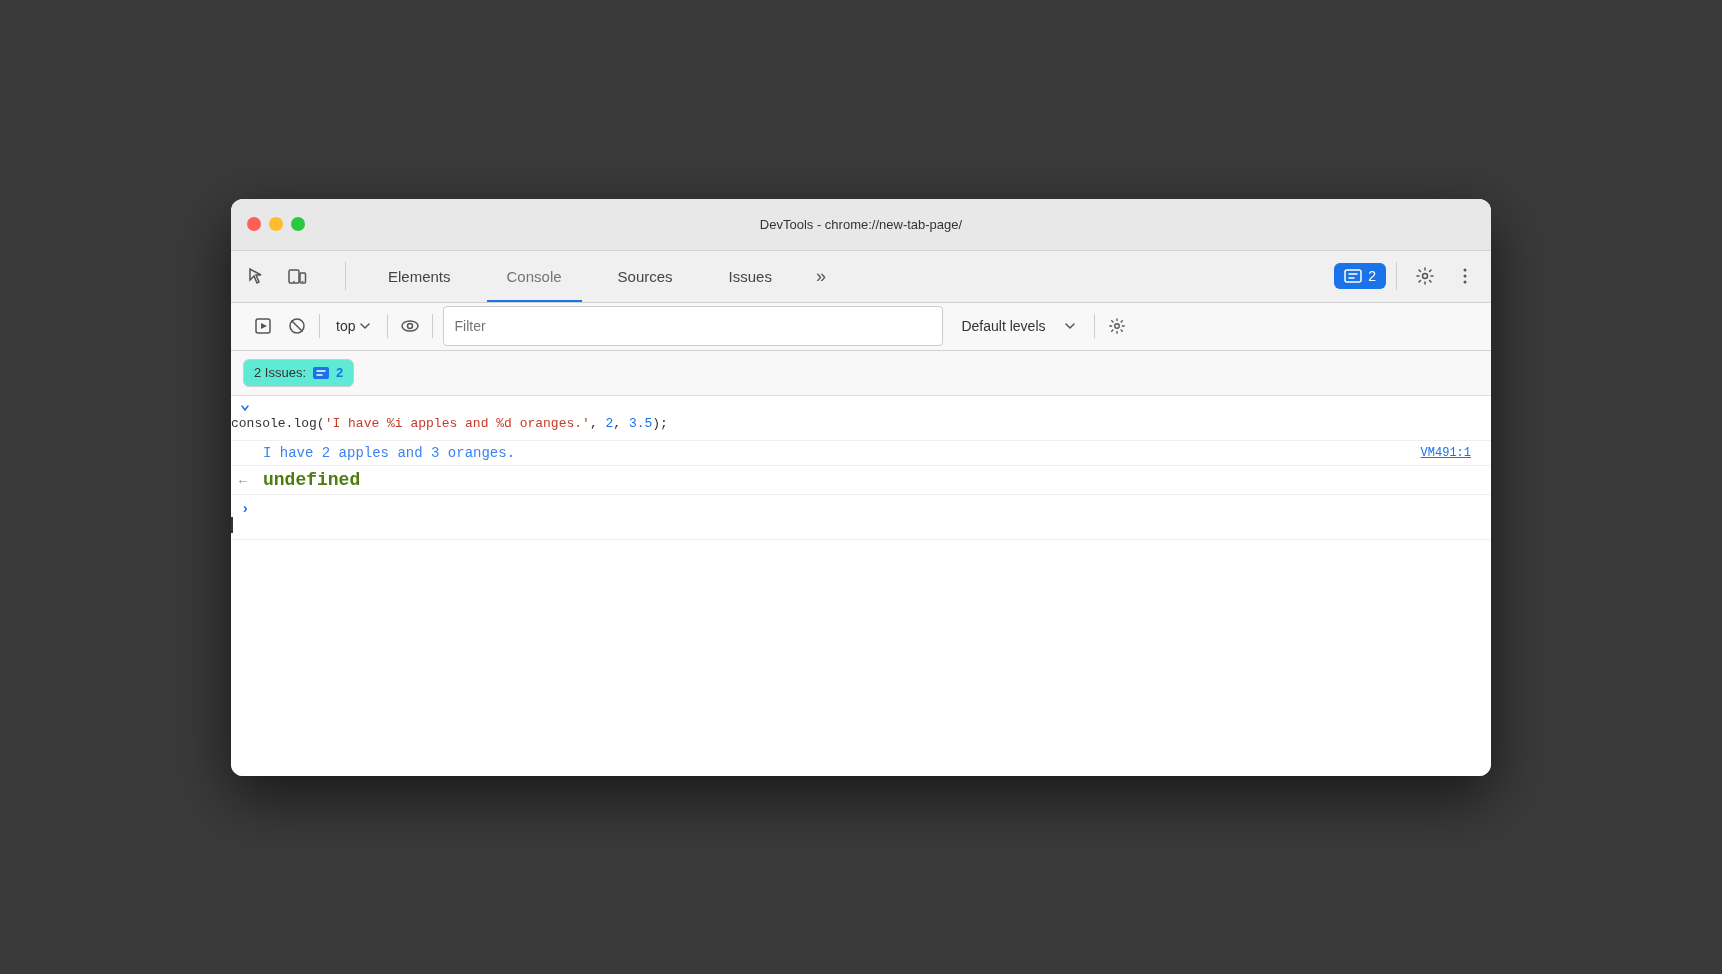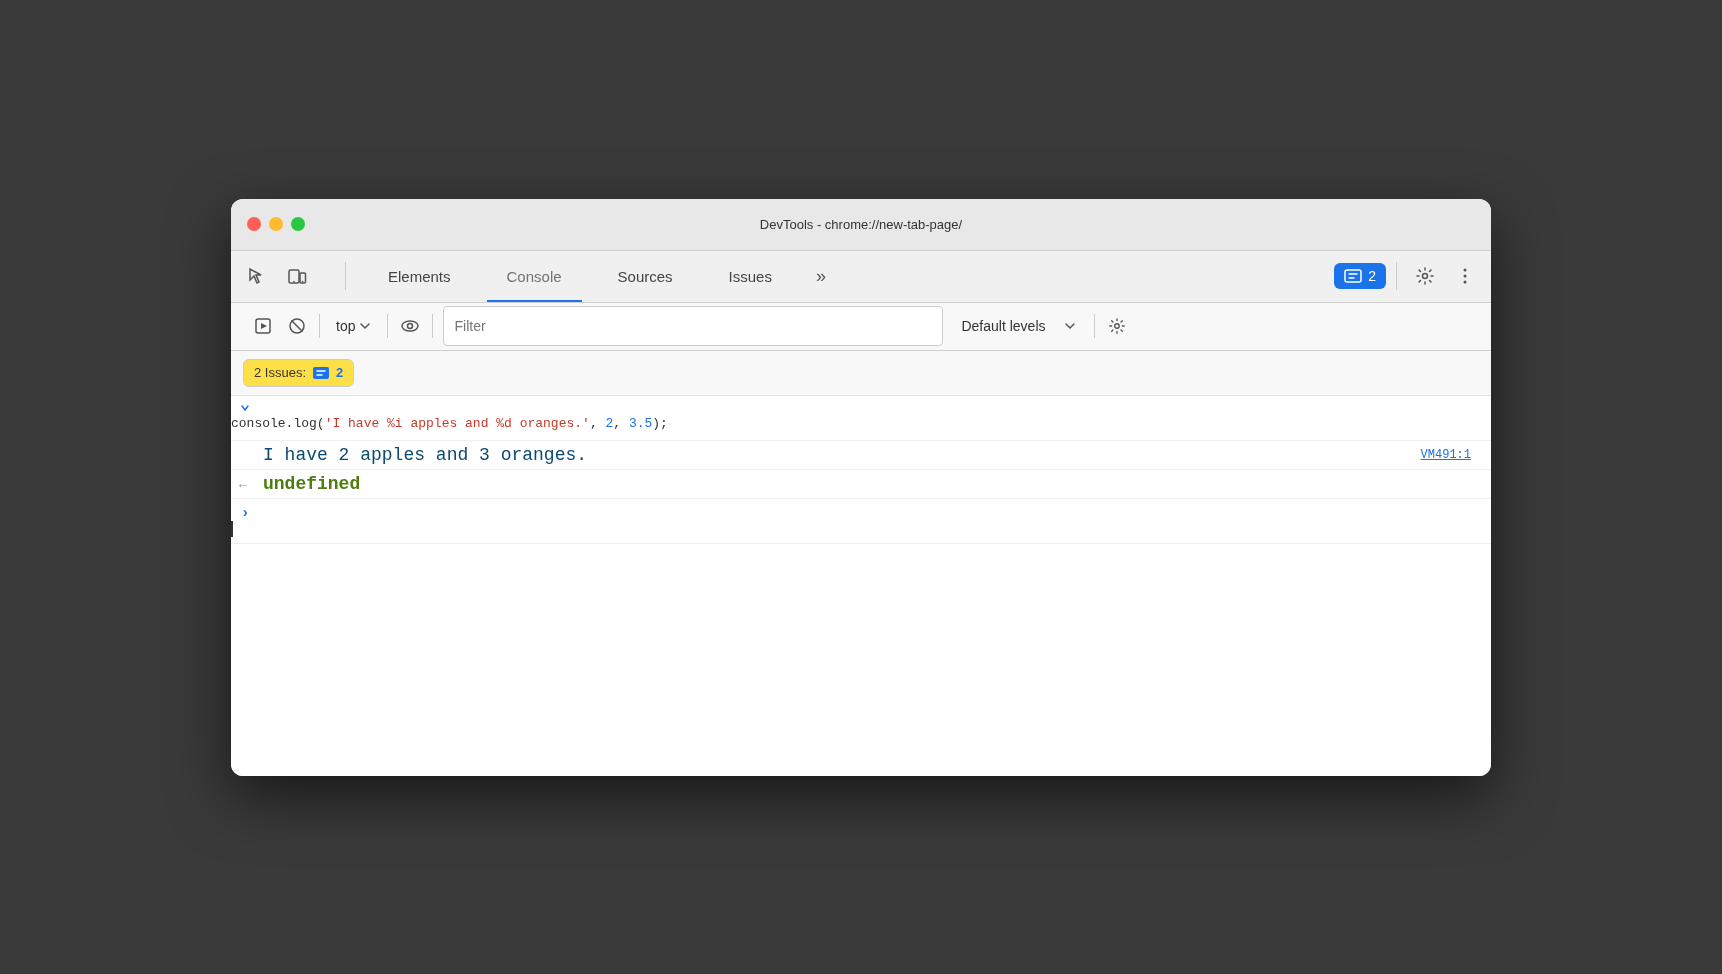--- a/index.html
+++ b/index.html
@@ -238,21 +238,21 @@
 
     .issues-badge-bar {
       display: inline-flex;
       align-items: center;
       gap: 6px;
       border: 1px solid #ccc;
       border-radius: 6px;
       padding: 4px 10px;
       font-size: 13px;
       color: #333;
-      background: #fde047;
+      background: #5eead4;
       cursor: pointer;
     }
 
     
     .console-area {
       background: white;
       min-height: 380px;
       padding: 0;
       font-family: 'Menlo', 'Monaco', 'Courier New', monospace;
       font-size: 13px;
@@ -295,22 +295,22 @@
     .console-output-line {
       display: flex;
       align-items: center;
       padding: 4px 0 4px 32px;
       border-bottom: 1px solid #f0f0f0;
     }
 
     .output-text {
       flex: 1;
       font-family: 'Menlo', 'Monaco', 'Courier New', monospace;
-      font-size: 18px;
-      color: #0c4a6e;
+      font-size: 14px;
+      color: #3b82f6;
     }
 
     .source-link {
       color: #1a73e8;
       font-size: 12px;
       text-decoration: underline;
       cursor: pointer;
       margin-right: 20px;
     }
 

